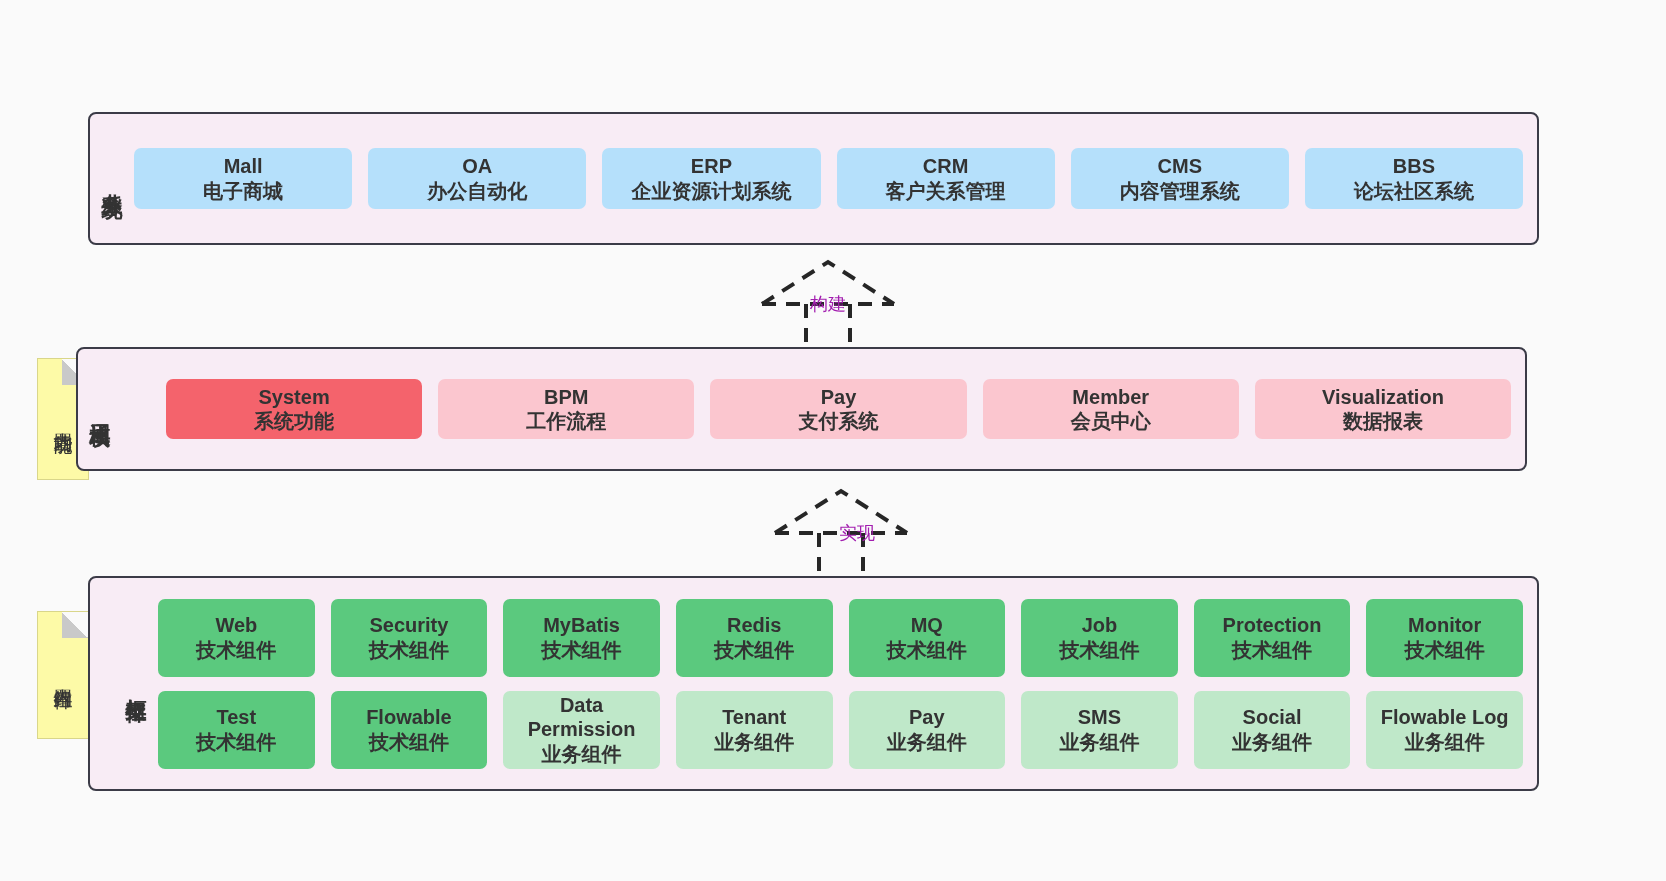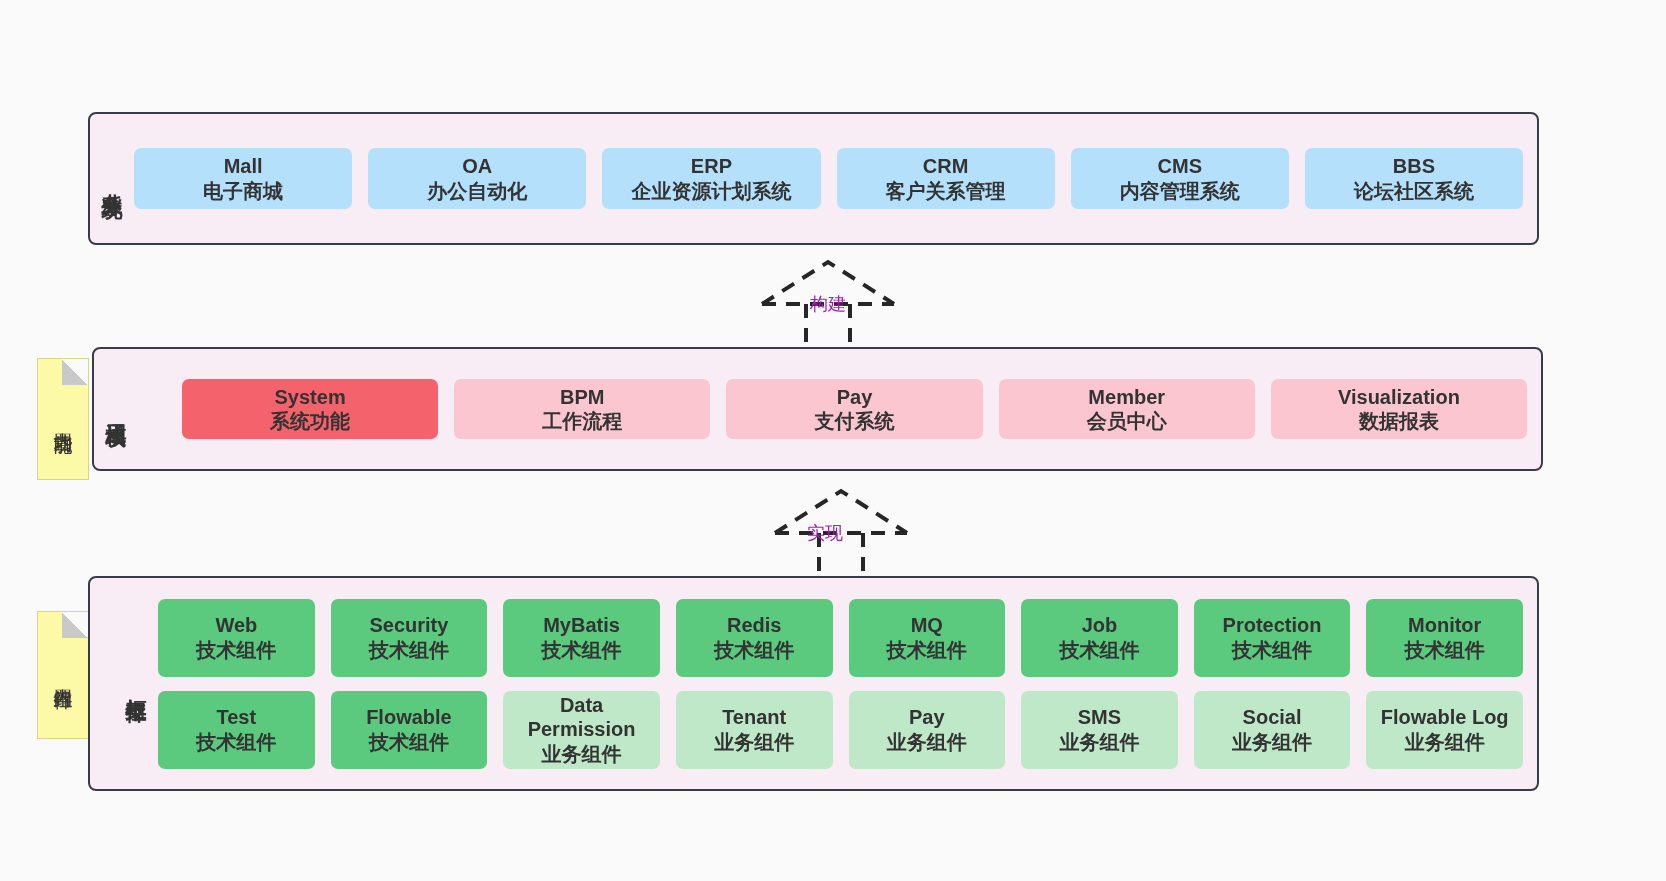--- a/index.html
+++ b/index.html
@@ -161,21 +161,21 @@
 
     <path d="M48 46 L48 90 M92 46 L92 90" fill="none" stroke="#262626" stroke-width="4" stroke-dasharray="14 10"></path>
   </svg>
   <span class="clabel" style="left:52px; top:34px;">构建</span>
 </div>
 
 <div class="note" style="left:37px; top:358px; width:52px; height:122px;">
   <span>内置功能</span>
 </div>
 
-<div class="layer" id="layer-common" style="left:92px; top:347px; width:1451px; height:124px;gap:44px;">
+<div class="layer" id="layer-common" style="left:76px; top:347px; width:1451px; height:124px;gap:44px;">
   <div class="layer-title">通用模块</div>
   <div class="layer-body">
     <div class="row">
       <div class="node c-red">
         <span class="ntitle">System</span>
         <span class="nsub">系统功能</span>
       </div>
       <div class="node c-pink">
         <span class="ntitle">BPM</span>
         <span class="nsub">工作流程</span>
@@ -195,21 +195,21 @@
     </div>
   </div>
 </div>
 
 <div class="connector" style="left:771px; top:487px; width:140px; height:92px;">
   <svg width="140" height="92" viewBox="0 0 140 92" aria-hidden="true">
     <path d="M4 46 L70 4 L136 46" fill="none" stroke="#262626" stroke-width="4" stroke-dasharray="14 10" stroke-linecap="butt"></path>
     <path d="M4 46 L136 46" fill="none" stroke="#262626" stroke-width="4" stroke-dasharray="14 10"></path>
     <path d="M48 46 L48 90 M92 46 L92 90" fill="none" stroke="#262626" stroke-width="4" stroke-dasharray="14 10"></path>
   </svg>
-  <span class="clabel" style="left:36px; top:34px;">实现</span>
+  <span class="clabel" style="left:68px; top:34px;">实现</span>
 </div>
 
 <div class="note" style="left:37px; top:611px; width:52px; height:128px;">
   <span>内置组件</span>
 </div>
 
 <div class="layer" id="layer-framework" style="left:88px; top:576px; width:1451px; height:215px;padding-left:24px;">
   <div class="layer-title">框架组件</div>
   <div class="layer-body">
 

